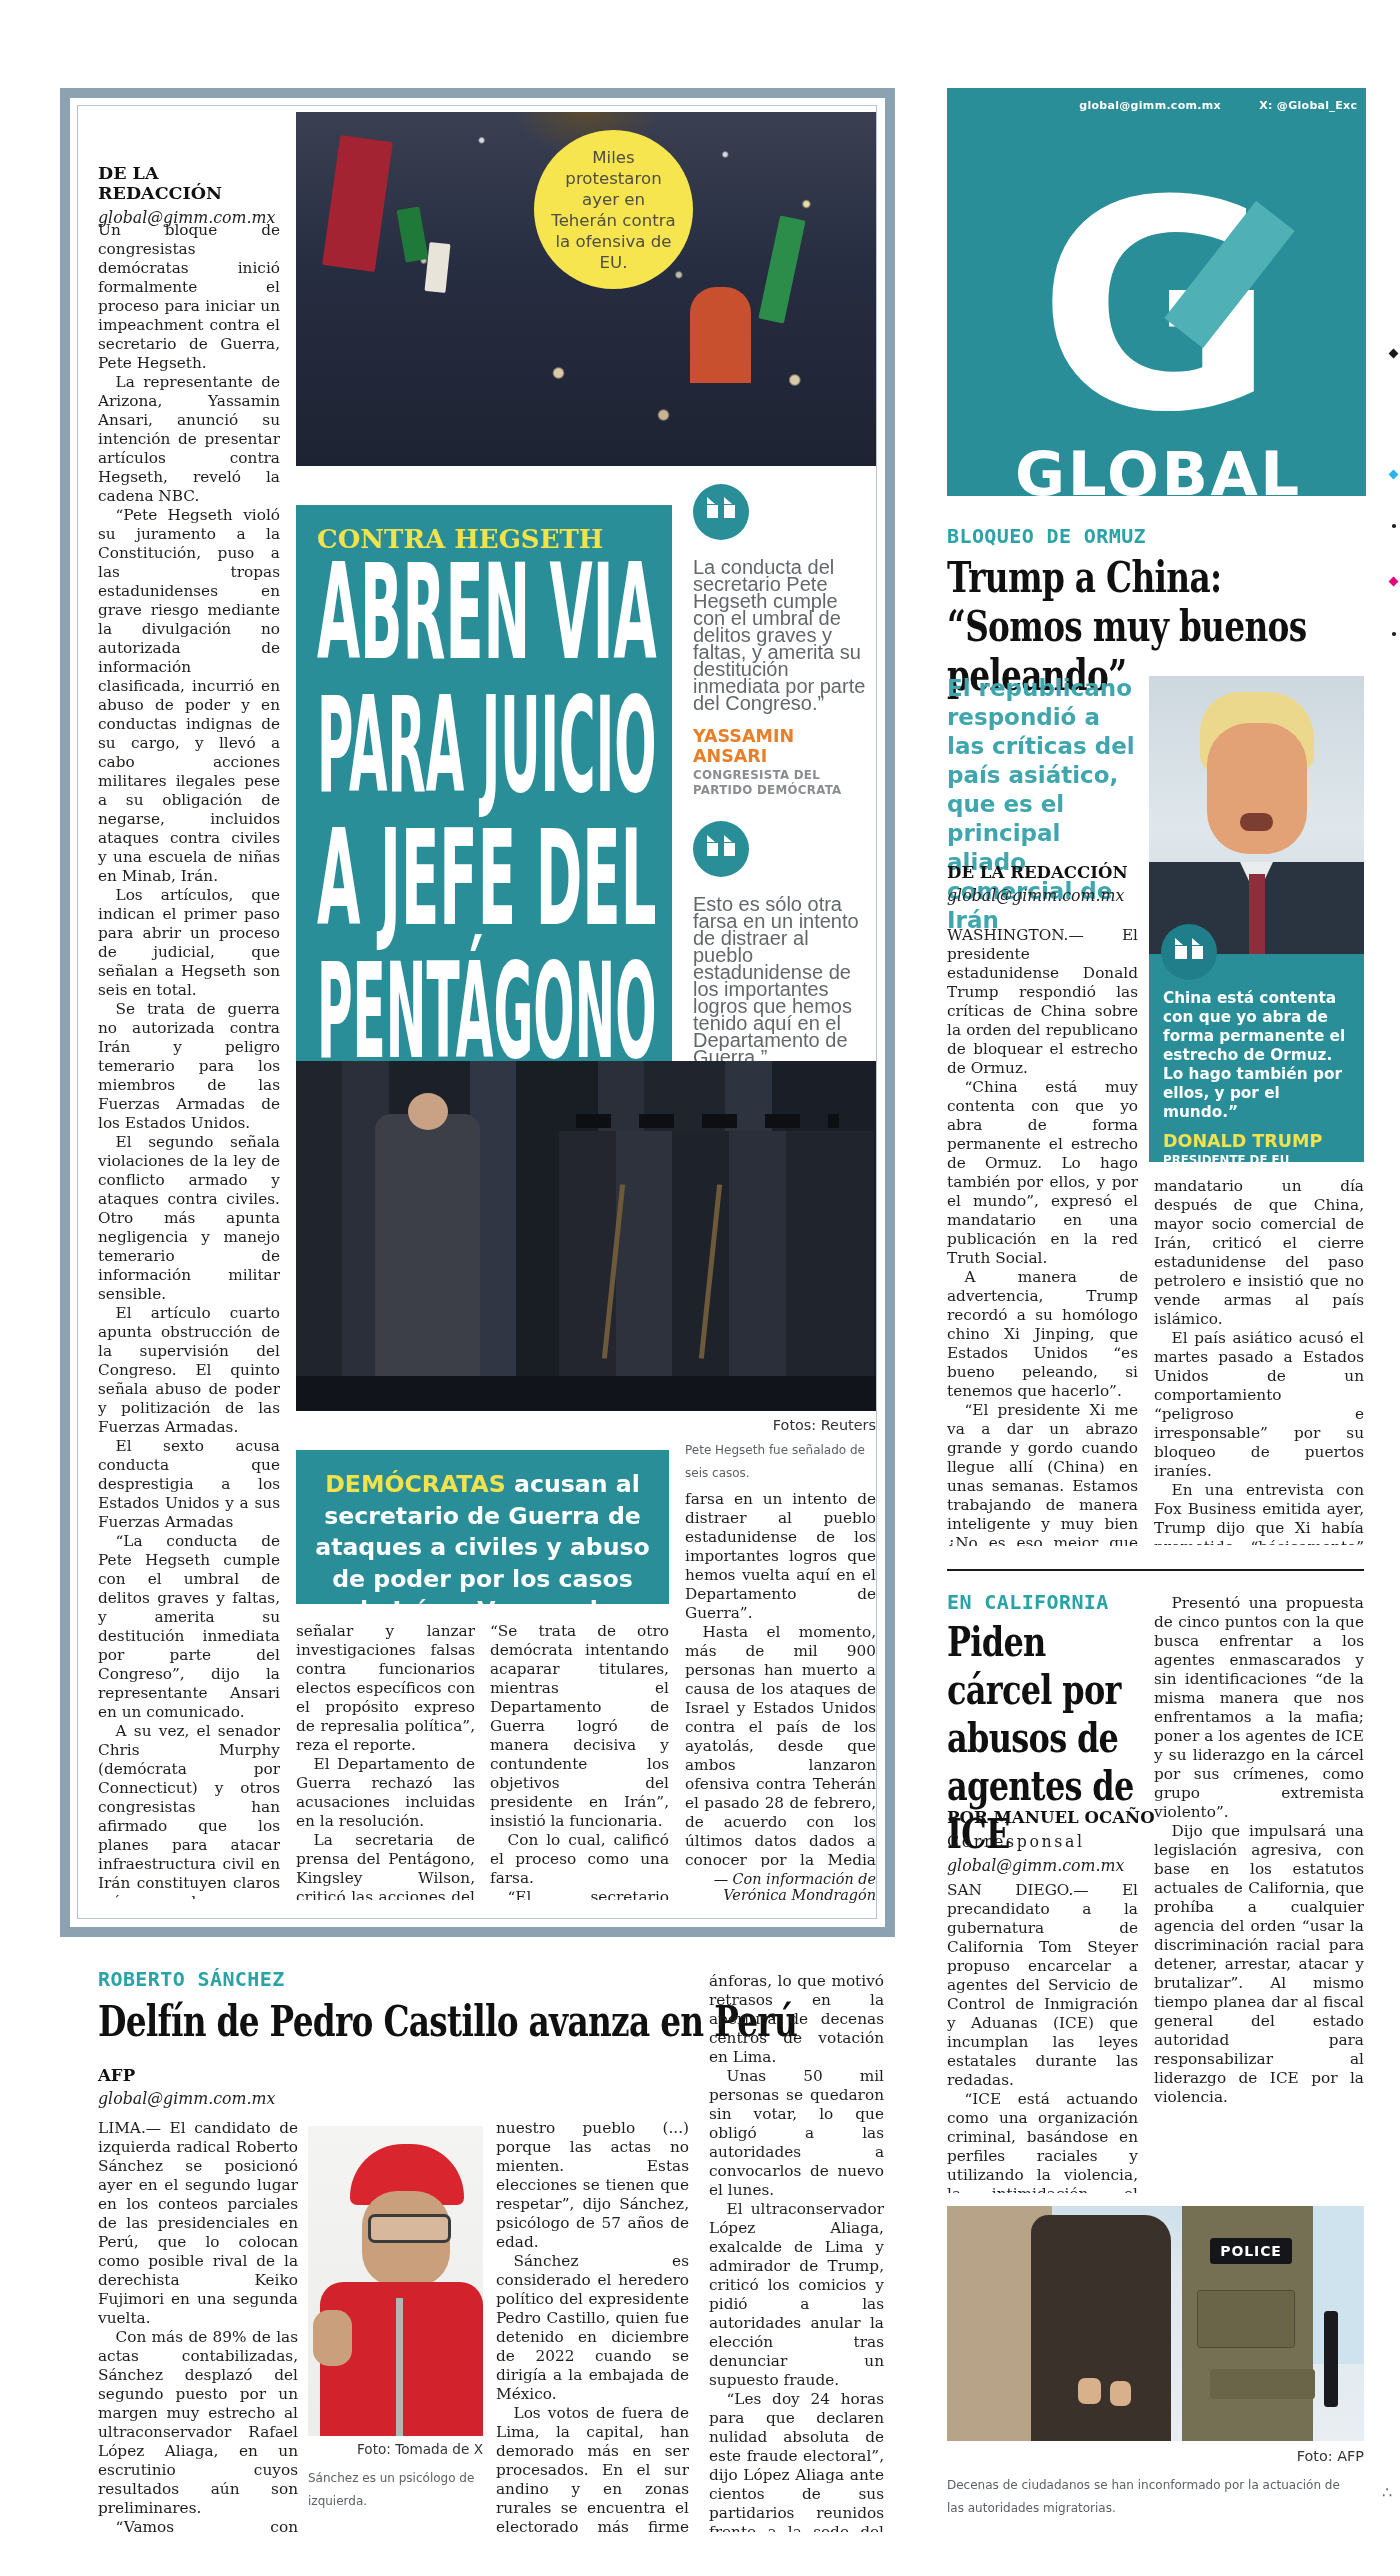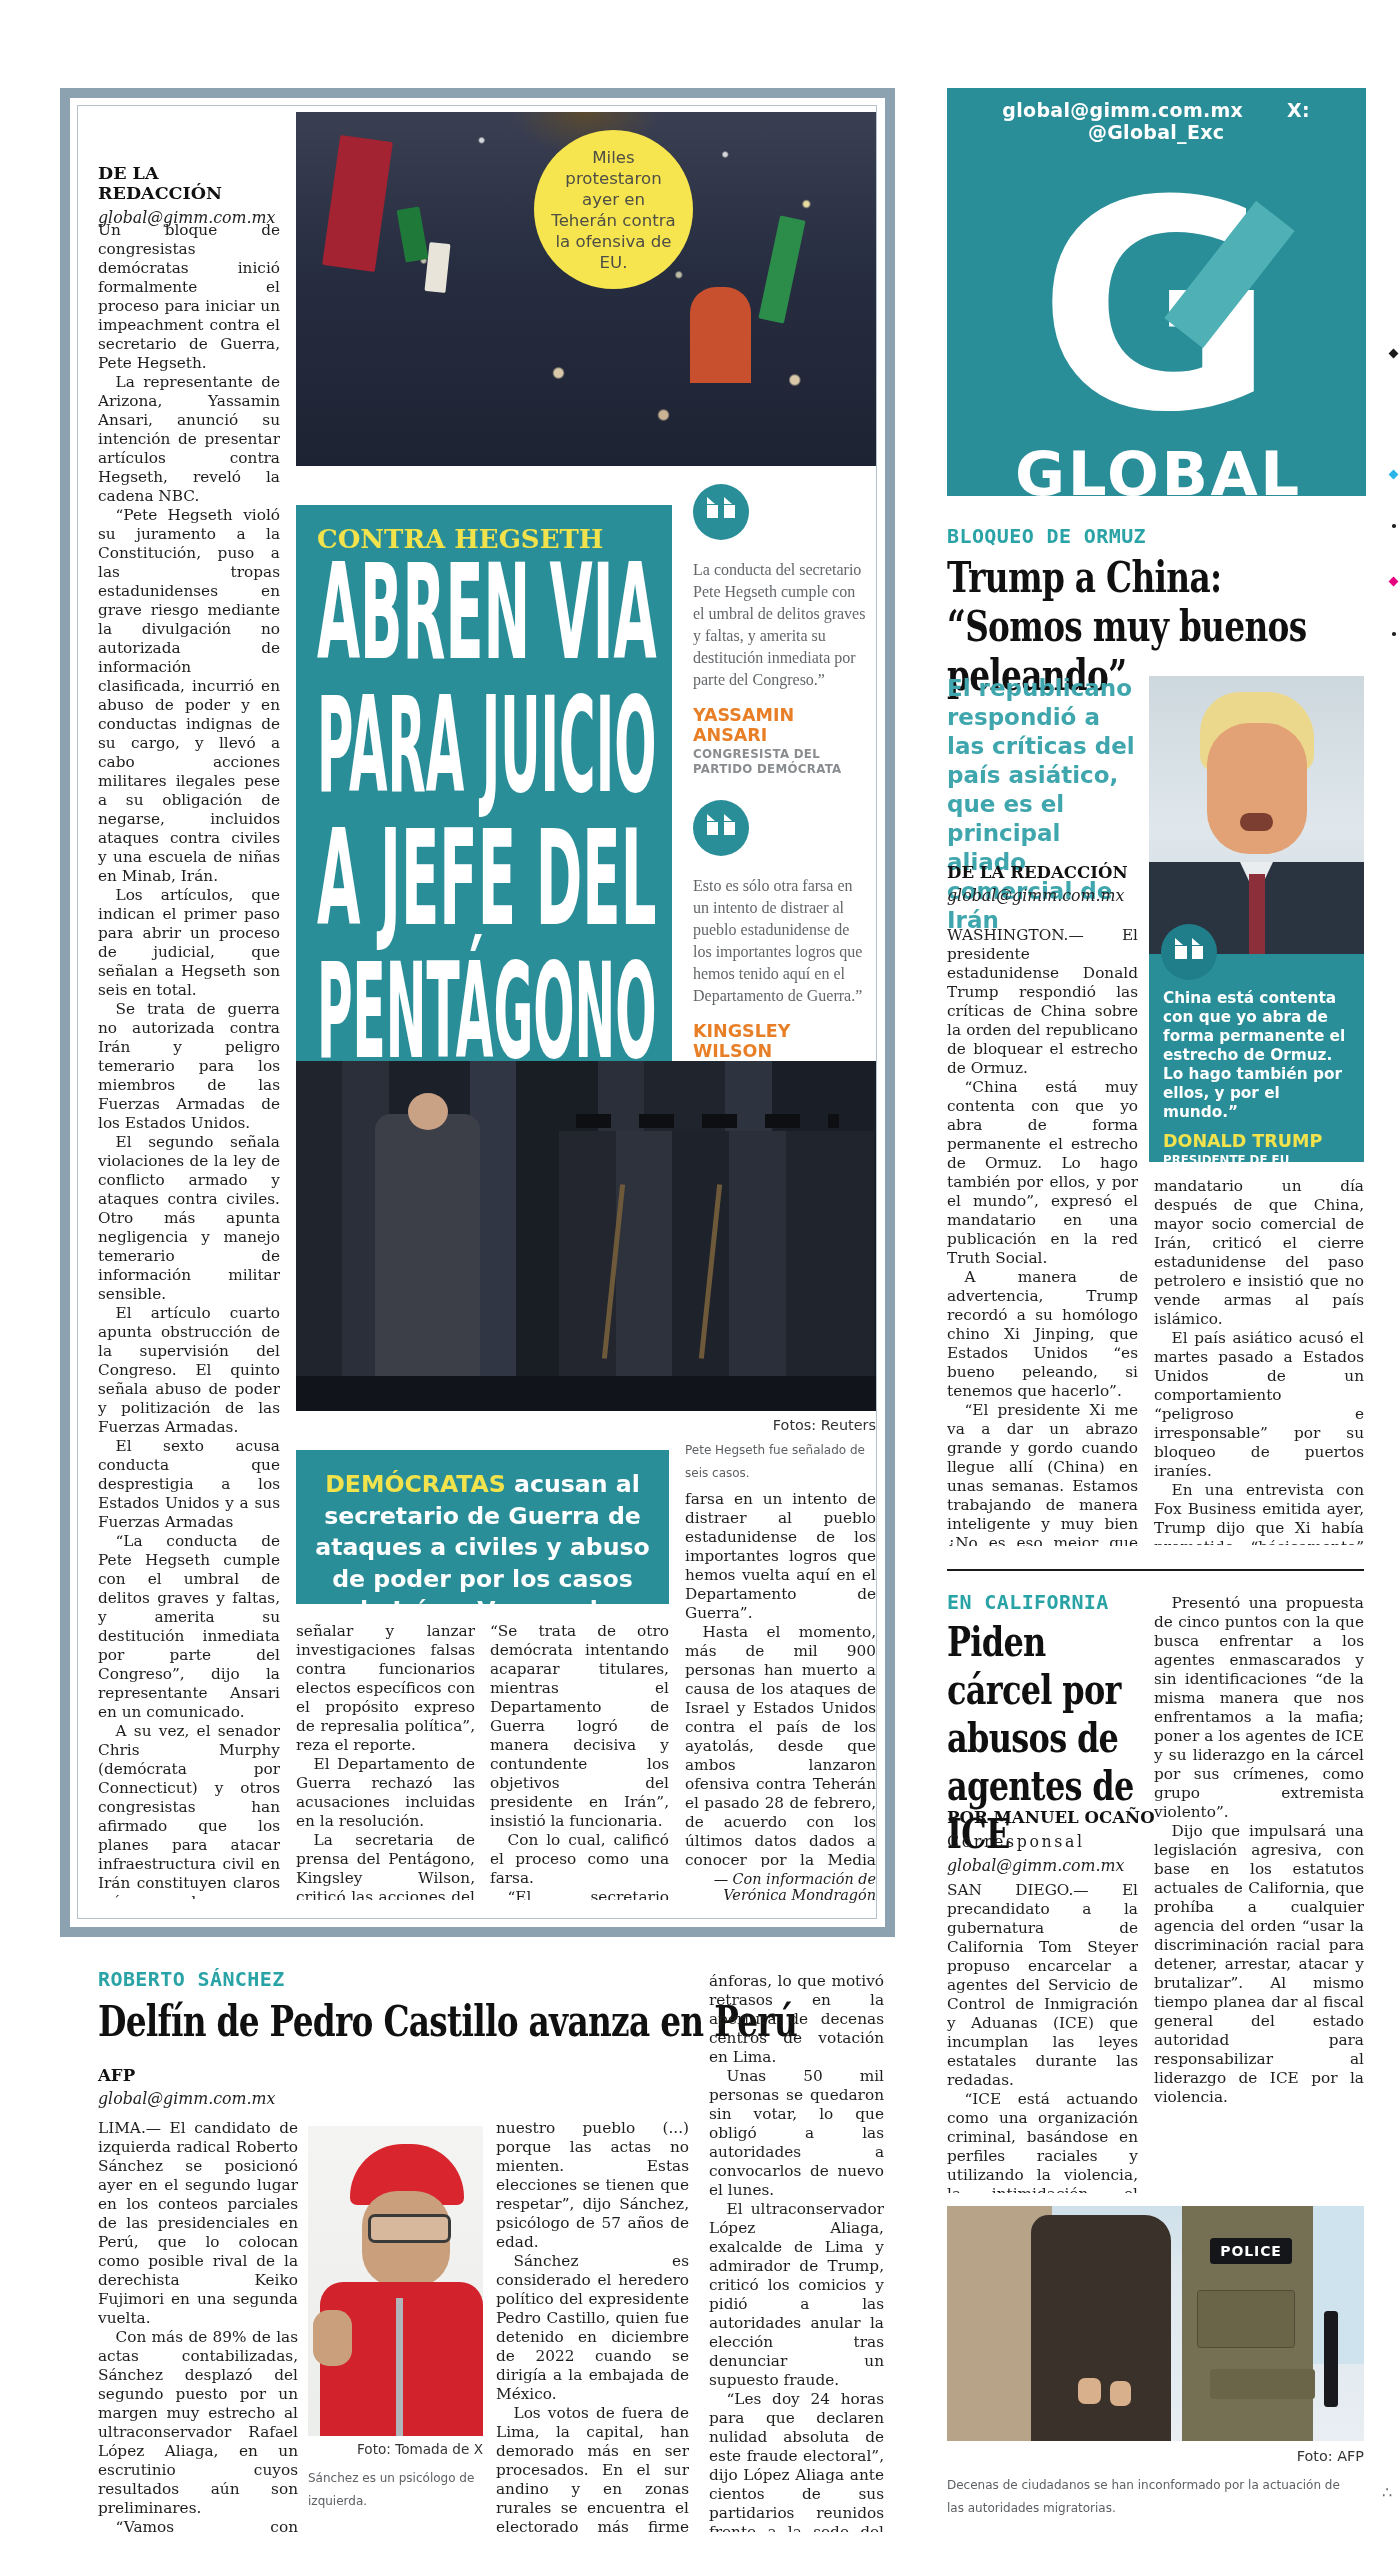--- a/index.html
+++ b/index.html
@@ -22,33 +22,33 @@
   .headline{font-family:"DejaVu Serif",serif;font-weight:bold;color:#101010;}
   .condense{transform:scaleX(.78);transform-origin:left top;}
   .caption{font-family:"DejaVu Sans",sans-serif;font-size:12px;line-height:23px;color:#5d6164;}
   .credit{font-family:"DejaVu Sans",sans-serif;font-size:14.4px;color:#333;text-align:right;}
 
   
   .qicon{width:56px;height:56px;border-radius:50%;background:#2a8e98;display:flex;align-items:center;justify-content:center;flex:none;}
   .qicon.dark{background:#1f7e89;}
   .qm{width:11.4px;height:13px;background:#fff;margin:0 2.6px;position:relative;}
   .qm:after{content:"";position:absolute;left:0;top:-7.9px;width:0;height:0;border-bottom:7.9px solid #fff;border-right:8.8px solid transparent;}
-  .pullquote{font-family:Liberation Serif, serif;font-size:16px;line-height:22px;color:#63676a;}
+  .pullquote{font-family:Liberation Sans, sans-serif;font-size:20px;line-height:17px;color:#63676a;}
   .qname{font-family:"DejaVu Sans",sans-serif;font-weight:bold;font-size:17.5px;color:#e87f27;}
   .qrole{font-family:"DejaVu Sans",sans-serif;font-weight:bold;font-size:11.8px;line-height:15px;color:#8a8d90;letter-spacing:0.3px;}
 
   
   .teal{background:#2a8e98;}
   .hl-box{color:#fff;font-family:"DejaVu Sans",sans-serif;font-weight:bold;font-size:23.6px;line-height:31.5px;text-align:center;}
   .hl-box .y{color:#f2e34c;}
 
   
   .gblock{left:947px;top:88px;width:419px;height:408px;background:#2a8e98;overflow:hidden;}
-  .gtop{position:absolute;left:8px;right:8.8px;top:10.5px;text-align:center;font-family:"DejaVu Sans",sans-serif;
-        font-weight:bold;font-size:19px;color:#fff;letter-spacing:0.3px;}
+  .gtop{position:absolute;left:8px;right:8.8px;top:10.5px;text-align:right;font-family:"DejaVu Sans",sans-serif;
+        font-weight:bold;font-size:11px;color:#fff;letter-spacing:0.3px;}
   .bigG{position:absolute;left:0;right:0;top:84px;height:271px;line-height:271px;text-align:center;
         font-family:"DejaVu Sans",sans-serif;font-weight:bold;font-size:289px;color:#fff;}
   .gwedge{position:absolute;width:49px;height:149px;background:#4fb0b6;right:112px;top:112px;transform:rotate(38deg);}
   .gname{position:absolute;left:68px;top:350px;font-family:"DejaVu Sans",sans-serif;font-weight:bold;
          font-size:61px;letter-spacing:2.6px;color:#fff;}
 
   
   .deck{font-family:"DejaVu Sans",sans-serif;font-weight:bold;font-size:23px;line-height:29px;color:#3fa6ad;}
   .qbox{background:#2a8e98;color:#fff;font-family:"DejaVu Sans",sans-serif;}
   .qbox .txt{font-weight:bold;font-size:15.3px;line-height:19px;}

